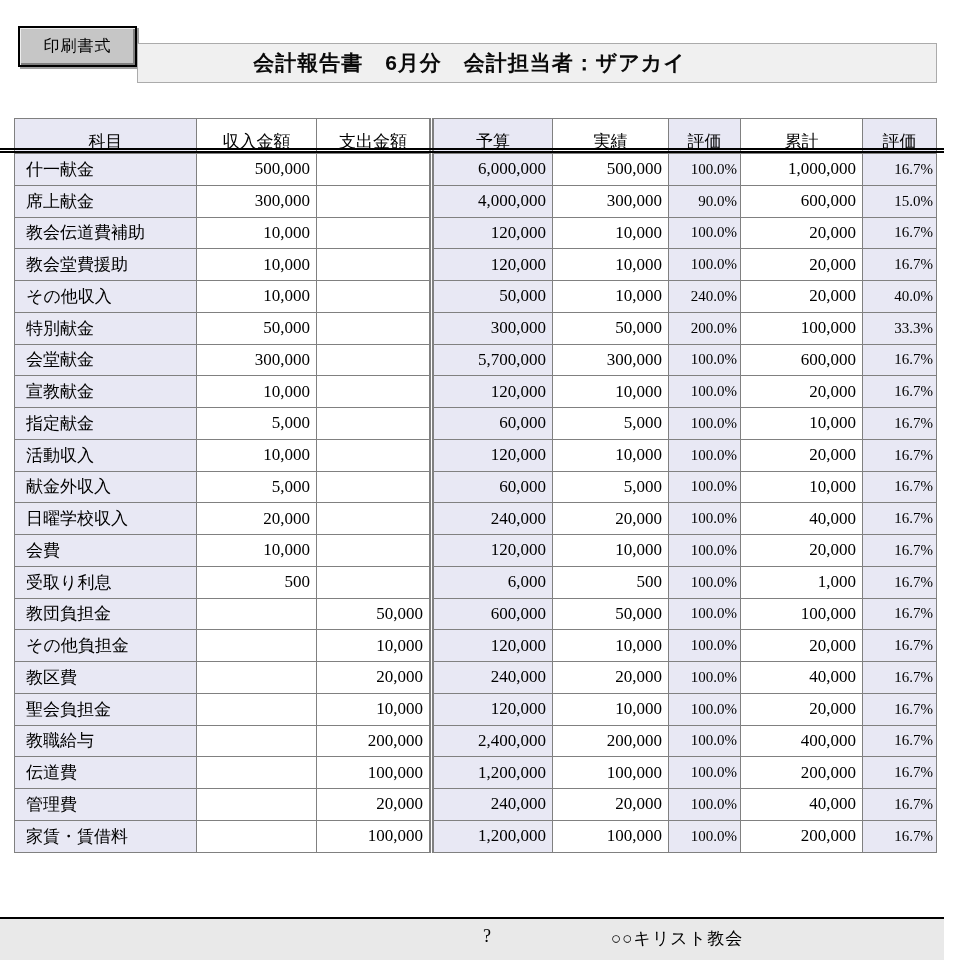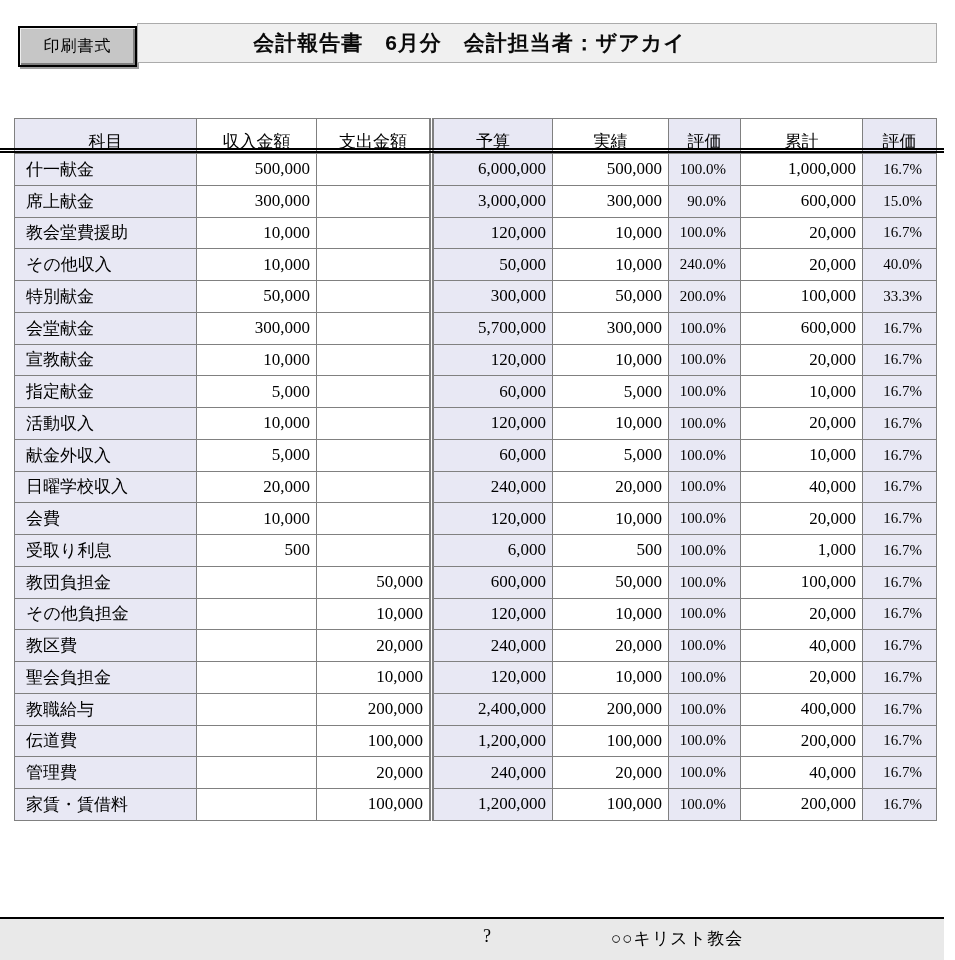--- a/index.html
+++ b/index.html
@@ -11,21 +11,21 @@
   
   .print-btn{
     position:absolute;left:18px;top:26px;width:119px;height:41px;
     background:#c6c6c6;border:2px solid #000;box-sizing:border-box;
     box-shadow:inset 1px 1px 0 #eeeeee, inset -2px -2px 0 #7f7f7f, 2px 2px 0 #9f9f9f;
     font-family:"Liberation Serif","DejaVu Serif",serif;
     font-size:16px;color:#000;display:flex;align-items:center;justify-content:center;
     letter-spacing:1px;cursor:pointer;
   }
   .title-bar{
-    position:absolute;left:137px;top:23px;width:800px;height:40px;box-sizing:border-box;
+    position:absolute;left:137px;top:43px;width:800px;height:40px;box-sizing:border-box;
     background:#f0f0f0;border:1px solid #ababab;
     display:flex;align-items:center;justify-content:center;
   }
   .title-bar .title{
     font-family:"Liberation Sans","DejaVu Sans",sans-serif;
     font-weight:bold;font-size:21px;color:#0a0a0a;letter-spacing:1px;
     padding-right:135px;white-space:pre;
   }
   
   table{border-collapse:collapse;table-layout:fixed;}
@@ -37,21 +37,21 @@
   th,td{
     border:1px solid #808080;box-sizing:border-box;overflow:hidden;white-space:nowrap;
     font-weight:normal;color:#000;padding:0;
   }
   .head-table th{height:46px;font-size:17px;text-align:center;background:#ffffff;}
   .body-table td{height:31.75px;font-size:17px;background:#ffffff;}
   .lav{background:#e8e8f4 !important;}
   .b-dbl{border-left:5px double #808080;}
   .c-name{text-align:left;padding-left:11px;}
   .c-num{text-align:right;padding-right:6px;}
-  .c-pct{text-align:right;padding-right:14px;font-size:15px !important;}
+  .c-pct{text-align:right;padding-right:3px;font-size:15px !important;}
   
   .dbl-rule{
     position:absolute;left:0;top:148px;width:944px;height:1px;
     border-top:2px solid #000;border-bottom:2px solid #000;
   }
   .bottom-rule{position:absolute;left:0;top:917px;width:944px;height:2px;background:#000;}
   .footer{
     position:absolute;left:0;top:919px;width:944px;height:41px;background:#e9e9e9;
   }
   .footer .q-mark{position:absolute;left:483px;top:7px;font-size:18px;color:#000;}
@@ -111,25 +111,35 @@
     <td class="c-num lav b-dbl">6,000,000</td>
     <td class="c-num">500,000</td>
     <td class="c-pct lav">100.0%</td>
     <td class="c-num">1,000,000</td>
     <td class="c-pct lav">16.7%</td>
   </tr>
       <tr>
     <td class="c-name lav">席上献金</td>
     <td class="c-num">300,000</td>
     <td class="c-num"></td>
-    <td class="c-num lav b-dbl">3,000,000</td>
+    <td class="c-num lav b-dbl">4,000,000</td>
     <td class="c-num">300,000</td>
     <td class="c-pct lav">90.0%</td>
     <td class="c-num">600,000</td>
     <td class="c-pct lav">15.0%</td>
+  </tr>
+      <tr>
+    <td class="c-name lav">教会伝道費補助</td>
+    <td class="c-num">10,000</td>
+    <td class="c-num"></td>
+    <td class="c-num lav b-dbl">120,000</td>
+    <td class="c-num">10,000</td>
+    <td class="c-pct lav">100.0%</td>
+    <td class="c-num">20,000</td>
+    <td class="c-pct lav">16.7%</td>
   </tr>
       <tr>
     <td class="c-name lav">教会堂費援助</td>
     <td class="c-num">10,000</td>
     <td class="c-num"></td>
     <td class="c-num lav b-dbl">120,000</td>
     <td class="c-num">10,000</td>
     <td class="c-pct lav">100.0%</td>
     <td class="c-num">20,000</td>
     <td class="c-pct lav">16.7%</td>

